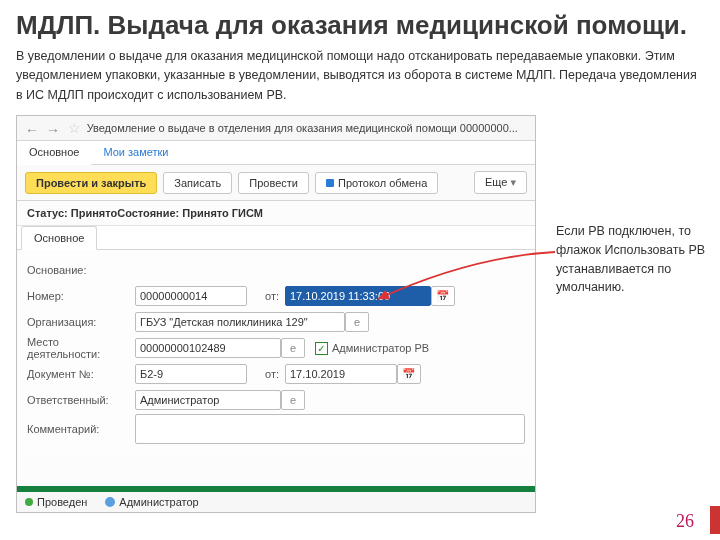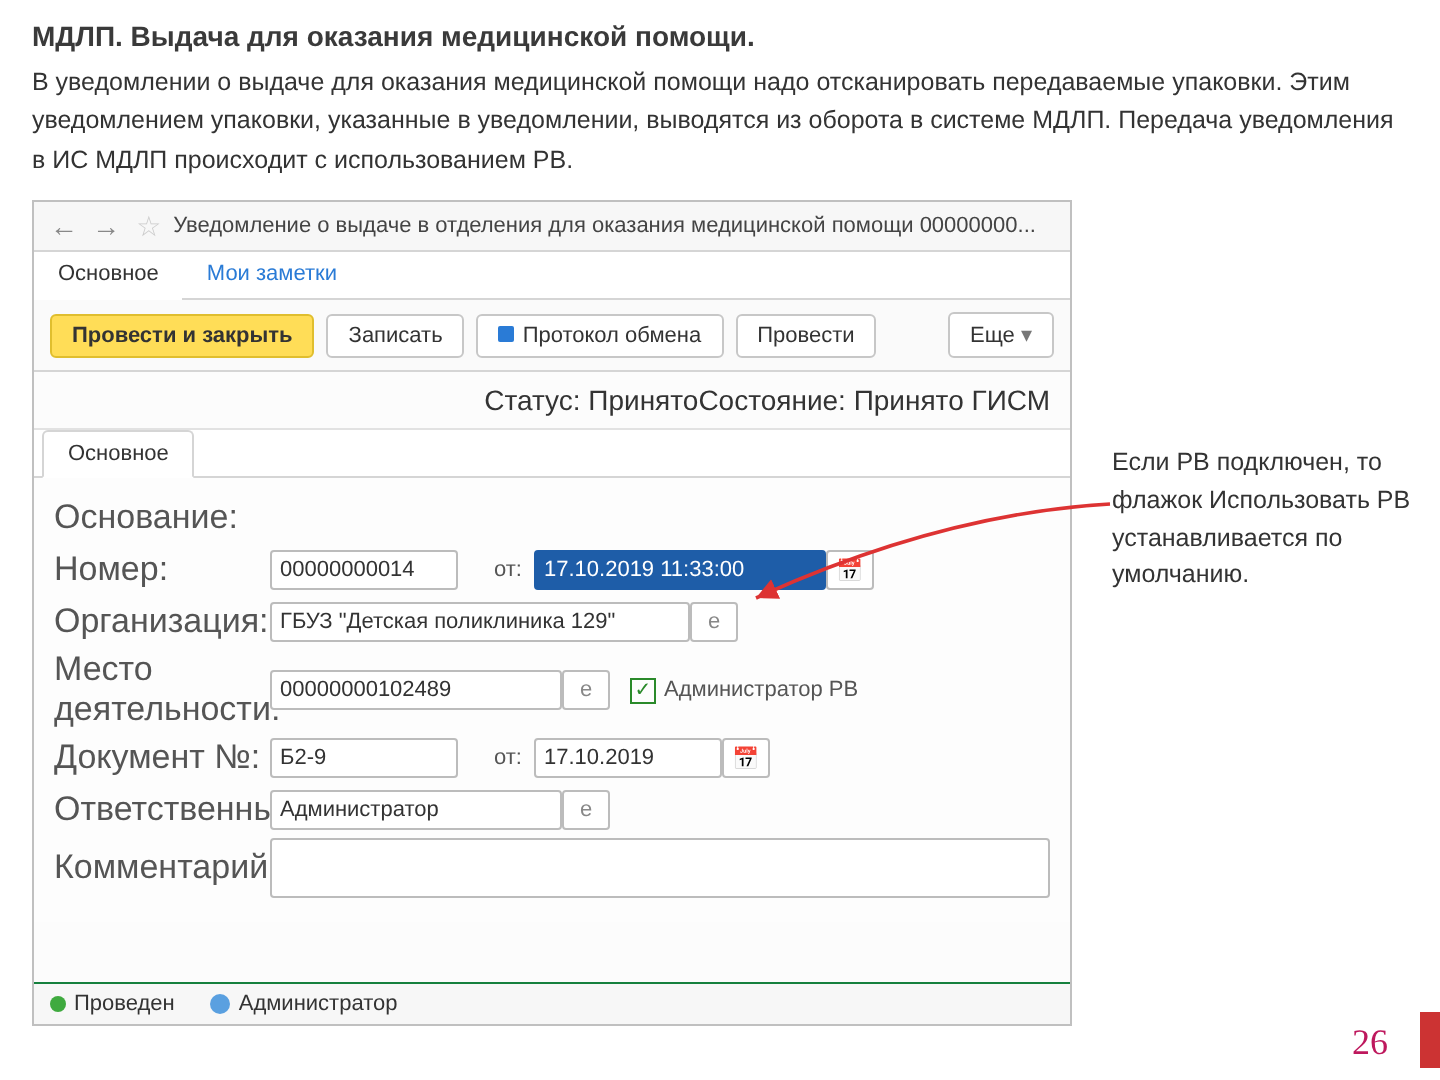--- a/index.html
+++ b/index.html
@@ -1,51 +1,51 @@
 <!DOCTYPE html>
 <html><head>
 <meta charset="utf-8">
 <style>
   * { box-sizing: border-box; margin: 0; padding: 0; }
   body { width: 720px; height: 540px; background: #fff; font-family: Arial, sans-serif; position: relative; overflow: hidden; }
-  .slide-title { font-size: 14px; font-weight: bold; color: #3a3a3a; padding: 10px 16px 6px; }
+  .slide-title { font-size: 26px; font-weight: bold; color: #3a3a3a; padding: 10px 16px 6px; }
   .slide-desc { font-size: 12.5px; color: #333; padding: 0 16px 10px; line-height: 1.55; }
   .app-frame { margin: 0 16px; width: 520px; border: 1px solid #c0c0c0; background: #fcfcfc; font-size: 11px; color: #333; position: relative; }
   .titlebar { display: flex; align-items: center; padding: 4px 8px; border-bottom: 1px solid #d5d5d5; background: #f7f7f7; }
   .nav-arrows span { color: #888; font-size: 14px; margin-right: 4px; }
   .star { color: #ccc; margin: 0 6px 0 4px; font-size: 14px; }
   .win-title { color: #444; }
   .tabs { display: flex; border-bottom: 1px solid #d5d5d5; background: #fff; }
   .tab { padding: 5px 12px; font-size: 11px; }
   .tab.active { color: #333; border-bottom: 2px solid #fff; margin-bottom: -1px; }
   .tab.secondary { color: #2a7bd6; }
   .toolbar { display: flex; align-items: center; padding: 6px 8px; gap: 6px; border-bottom: 1px solid #d5d5d5; background: #fafafa; }
   .btn { border: 1px solid #c7c7c7; border-radius: 3px; padding: 4px 10px; background: #fff; font-size: 11px; cursor: pointer; }
   .btn.primary { background: #ffdd57; border-color: #e0be2e; font-weight: bold; }
   .btn.icon-l::before { content: ""; display: inline-block; width: 8px; height: 8px; background: #2a7bd6; margin-right: 4px; border-radius: 1px; }
   .toolbar-spacer { flex: 1; }
   .btn.more::after { content: " ▾"; color: #777; }
-  .status-row { display: flex; justify-content: flex-end; padding: 6px 10px; font-size: 14px; border-bottom: 1px solid #e2e2e2; }
+  .status-row { display: flex; justify-content: flex-start; padding: 6px 10px; font-size: 11px; border-bottom: 1px solid #e2e2e2; font-weight: bold; }
   .subtabs { display: flex; padding: 0 4px; border-bottom: 1px solid #d5d5d5; background: #fff; }
   .subtab { padding: 5px 12px; font-size: 11px; border: 1px solid transparent; }
   .subtab.active { border: 1px solid #d5d5d5; border-bottom-color: #fff; border-radius: 3px 3px 0 0; margin-bottom: -1px; background: #fff; }
   .form { padding: 6px 10px 10px; background: #fdfdfd; }
   .row { display: flex; align-items: center; min-height: 24px; margin: 2px 0; }
-  .lbl { width: 108px; color: #555; font-size: 17px; }
+  .lbl { width: 108px; color: #555; font-size: 11px; }
   .inp { border: 1px solid #bcbcbc; border-radius: 2px; height: 20px; padding: 0 4px; font-size: 11px; background: #fff; color: #333; }
   .inp.tiny { width: 24px; text-align: center; padding: 0; color: #888; }
-  .inp.sm { width: 94px; }
+  .inp.sm { width: 112px; }
   .inp.md { width: 146px; }
   .inp.lg { width: 210px; }
   .inp.hl { background: #1e5da8; color: #fff; border-color: #1e5da8; }
   .gap { width: 38px; text-align: right; padding-right: 6px; color: #555; font-size: 11px; }
   .chk { display: flex; align-items: center; margin-left: 10px; gap: 4px; color: #555; }
   .chkbox { width: 13px; height: 13px; border: 1px solid #2a8a2a; display: flex; align-items: center; justify-content: center; font-size: 10px; color: #2a8a2a; }
   .comment-area { border: 1px solid #bcbcbc; border-radius: 2px; height: 30px; background: #fff; flex: 1; }
-  .app-footer { border-top: 1px solid #15803d; padding: 4px 8px; display: flex; align-items: center; gap: 18px; background: #f7f7f7; margin-top: 30px; }
+  .app-footer { border-top: 6px solid #15803d; padding: 4px 8px; display: flex; align-items: center; gap: 18px; background: #f7f7f7; margin-top: 30px; }
   .foot-item { display: flex; align-items: center; gap: 4px; font-size: 11px; }
   .dot-green { width: 8px; height: 8px; border-radius: 50%; background: #3faa3f; }
   .pers-icon { width: 10px; height: 10px; border-radius: 50%; background: #5aa0e0; display: inline-block; }
   .side-note { position: absolute; top: 222px; left: 556px; width: 152px; font-size: 12.5px; color: #333; line-height: 1.5; }
   .arrow { position: absolute; pointer-events: none; }
   .page-num { position: absolute; right: 26px; bottom: 8px; font-size: 18px; color: #be185d; font-family: Liberation Serif, serif; }
   .corner-bar { position: absolute; right: 0; bottom: 6px; width: 10px; height: 28px; background: #cc3333; }
 </style>
 </head>
 <body>
@@ -64,22 +64,22 @@
   </div>
 
   <div class="tabs">
     <div class="tab active">Основное</div>
     <div class="tab secondary">Мои заметки</div>
   </div>
 
   <div class="toolbar">
     <div class="btn primary">Провести и закрыть</div>
     <div class="btn">Записать</div>
+    <div class="btn">Провести</div>
     <div class="btn icon-l">Протокол обмена</div>
-    <div class="btn">Провести</div>
     <div class="toolbar-spacer"></div>
     <div class="btn more">Еще</div>
   </div>
 
   <div class="status-row">
     <div><span>Статус:</span> <span>Принято</span></div>
     <div><span>Состояние:</span> <span>Принято ГИСМ</span></div>
   </div>
 
   <div class="subtabs">

